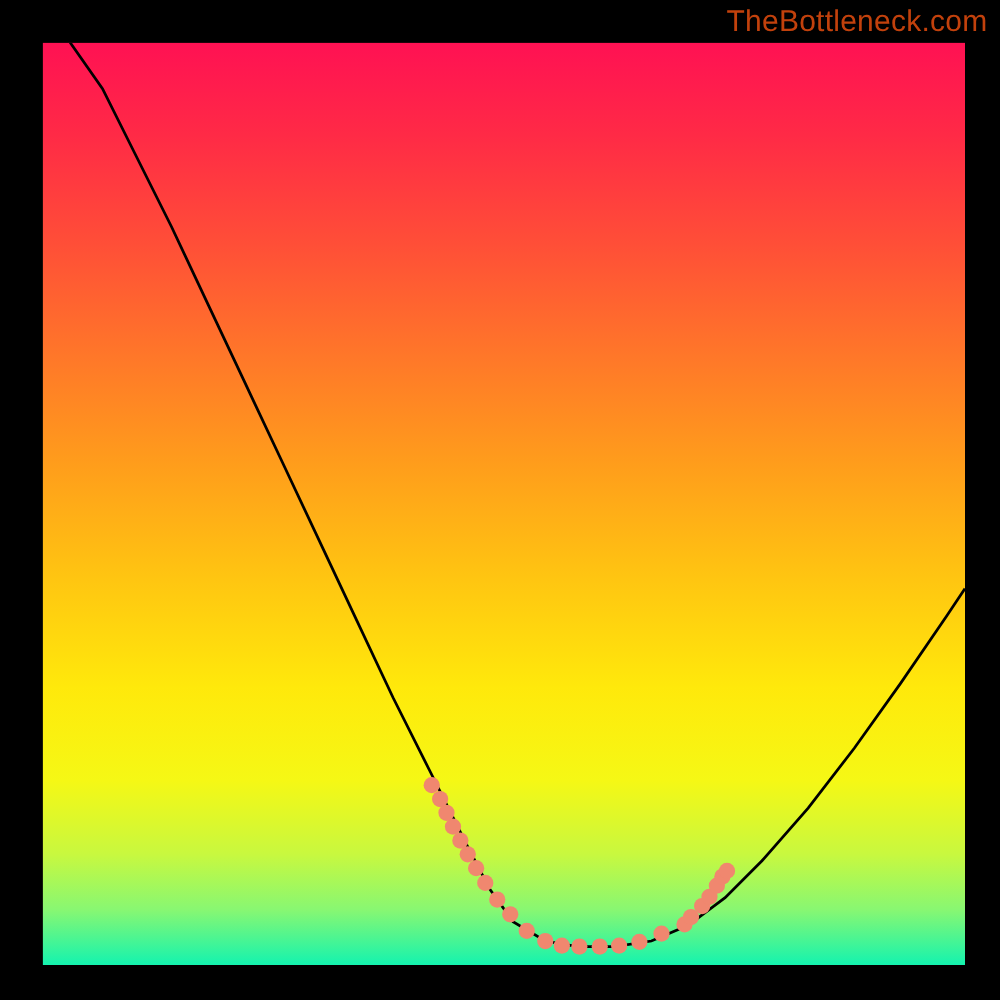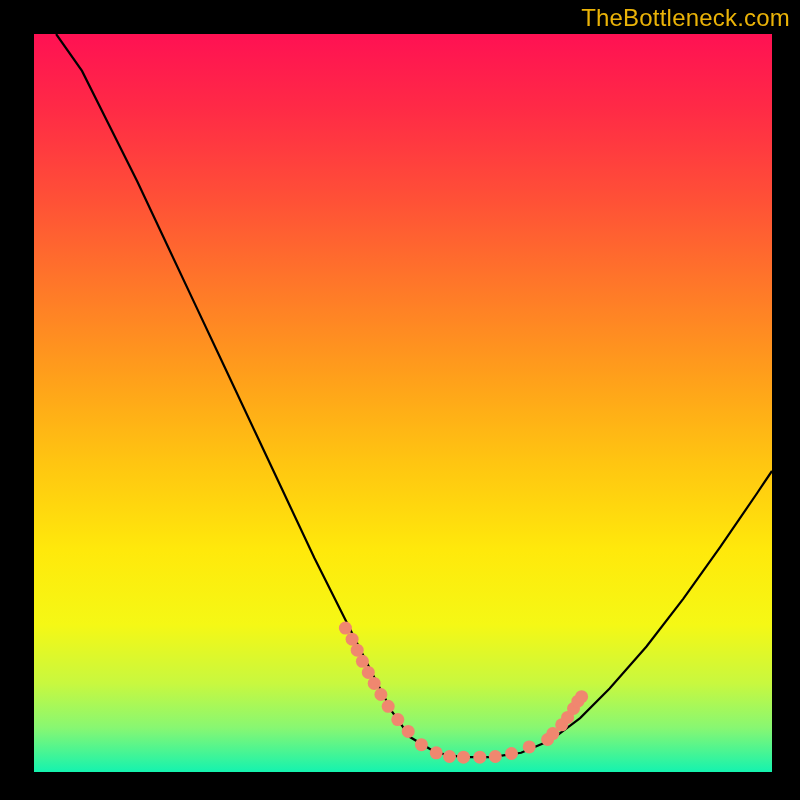--- a/index.html
+++ b/index.html
@@ -1,18 +1,18 @@
 <!DOCTYPE html>
 <html><head>
 <meta charset="utf-8">
 <style>
   * { margin: 0; padding: 0; box-sizing: border-box; }
   body { width: 800px; height: 800px; background: #000; font-family: Arial, sans-serif; overflow: hidden; }
   .stage { position: relative; width: 800px; height: 800px; }
-  .watermark { position: absolute; top: 4px; right: 10px; color: #eab308; font-size: 24px; font-weight: 500; letter-spacing: .2px; z-index: 20; }
+  .watermark { position: absolute; top: 4px; right: 10px; color: #c2410c; font-size: 24px; font-weight: 500; letter-spacing: .2px; z-index: 20; }
   .plot { position: absolute; left: 34px; top: 34px; width: 738px; height: 738px; overflow: hidden; }
   .gradient { position: absolute; inset: 0; }
   svg { position: absolute; inset: 0; }
   .curve { fill: none; stroke: #000; stroke-width: 2.2; }
   .dot { fill: #f0876f; }
 </style>
 </head>
 <body>
 
 <div class="stage">

